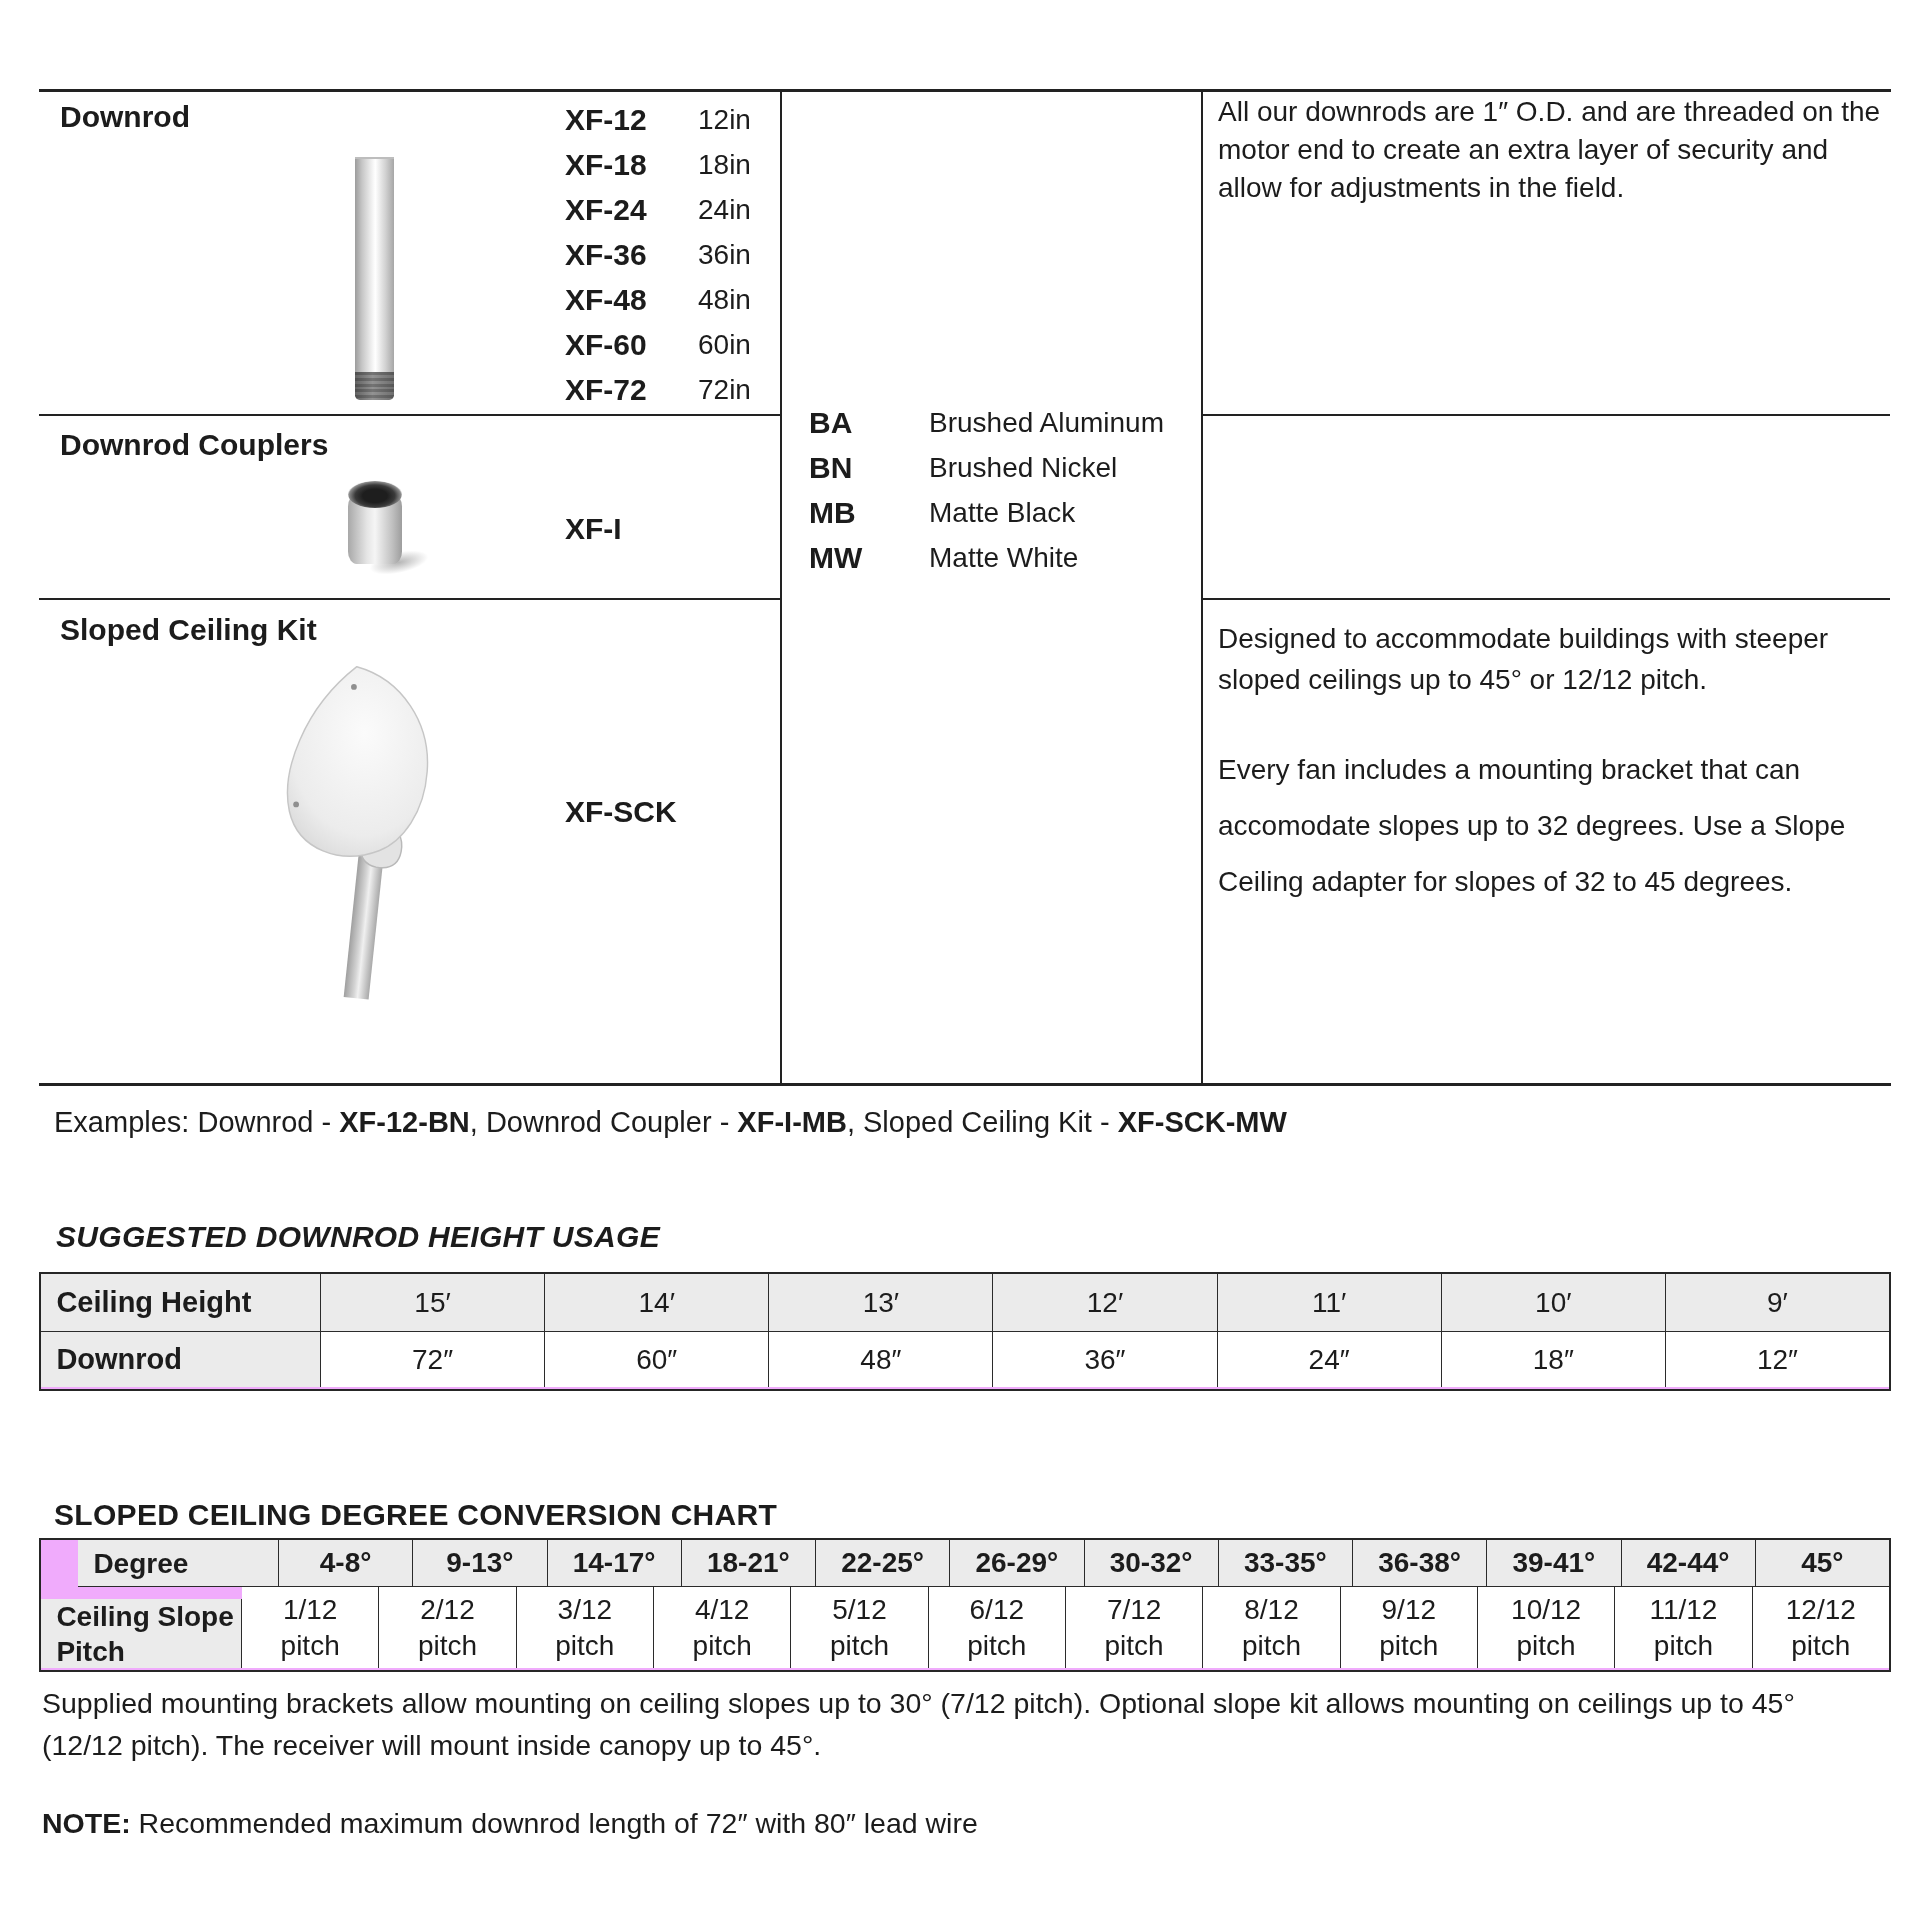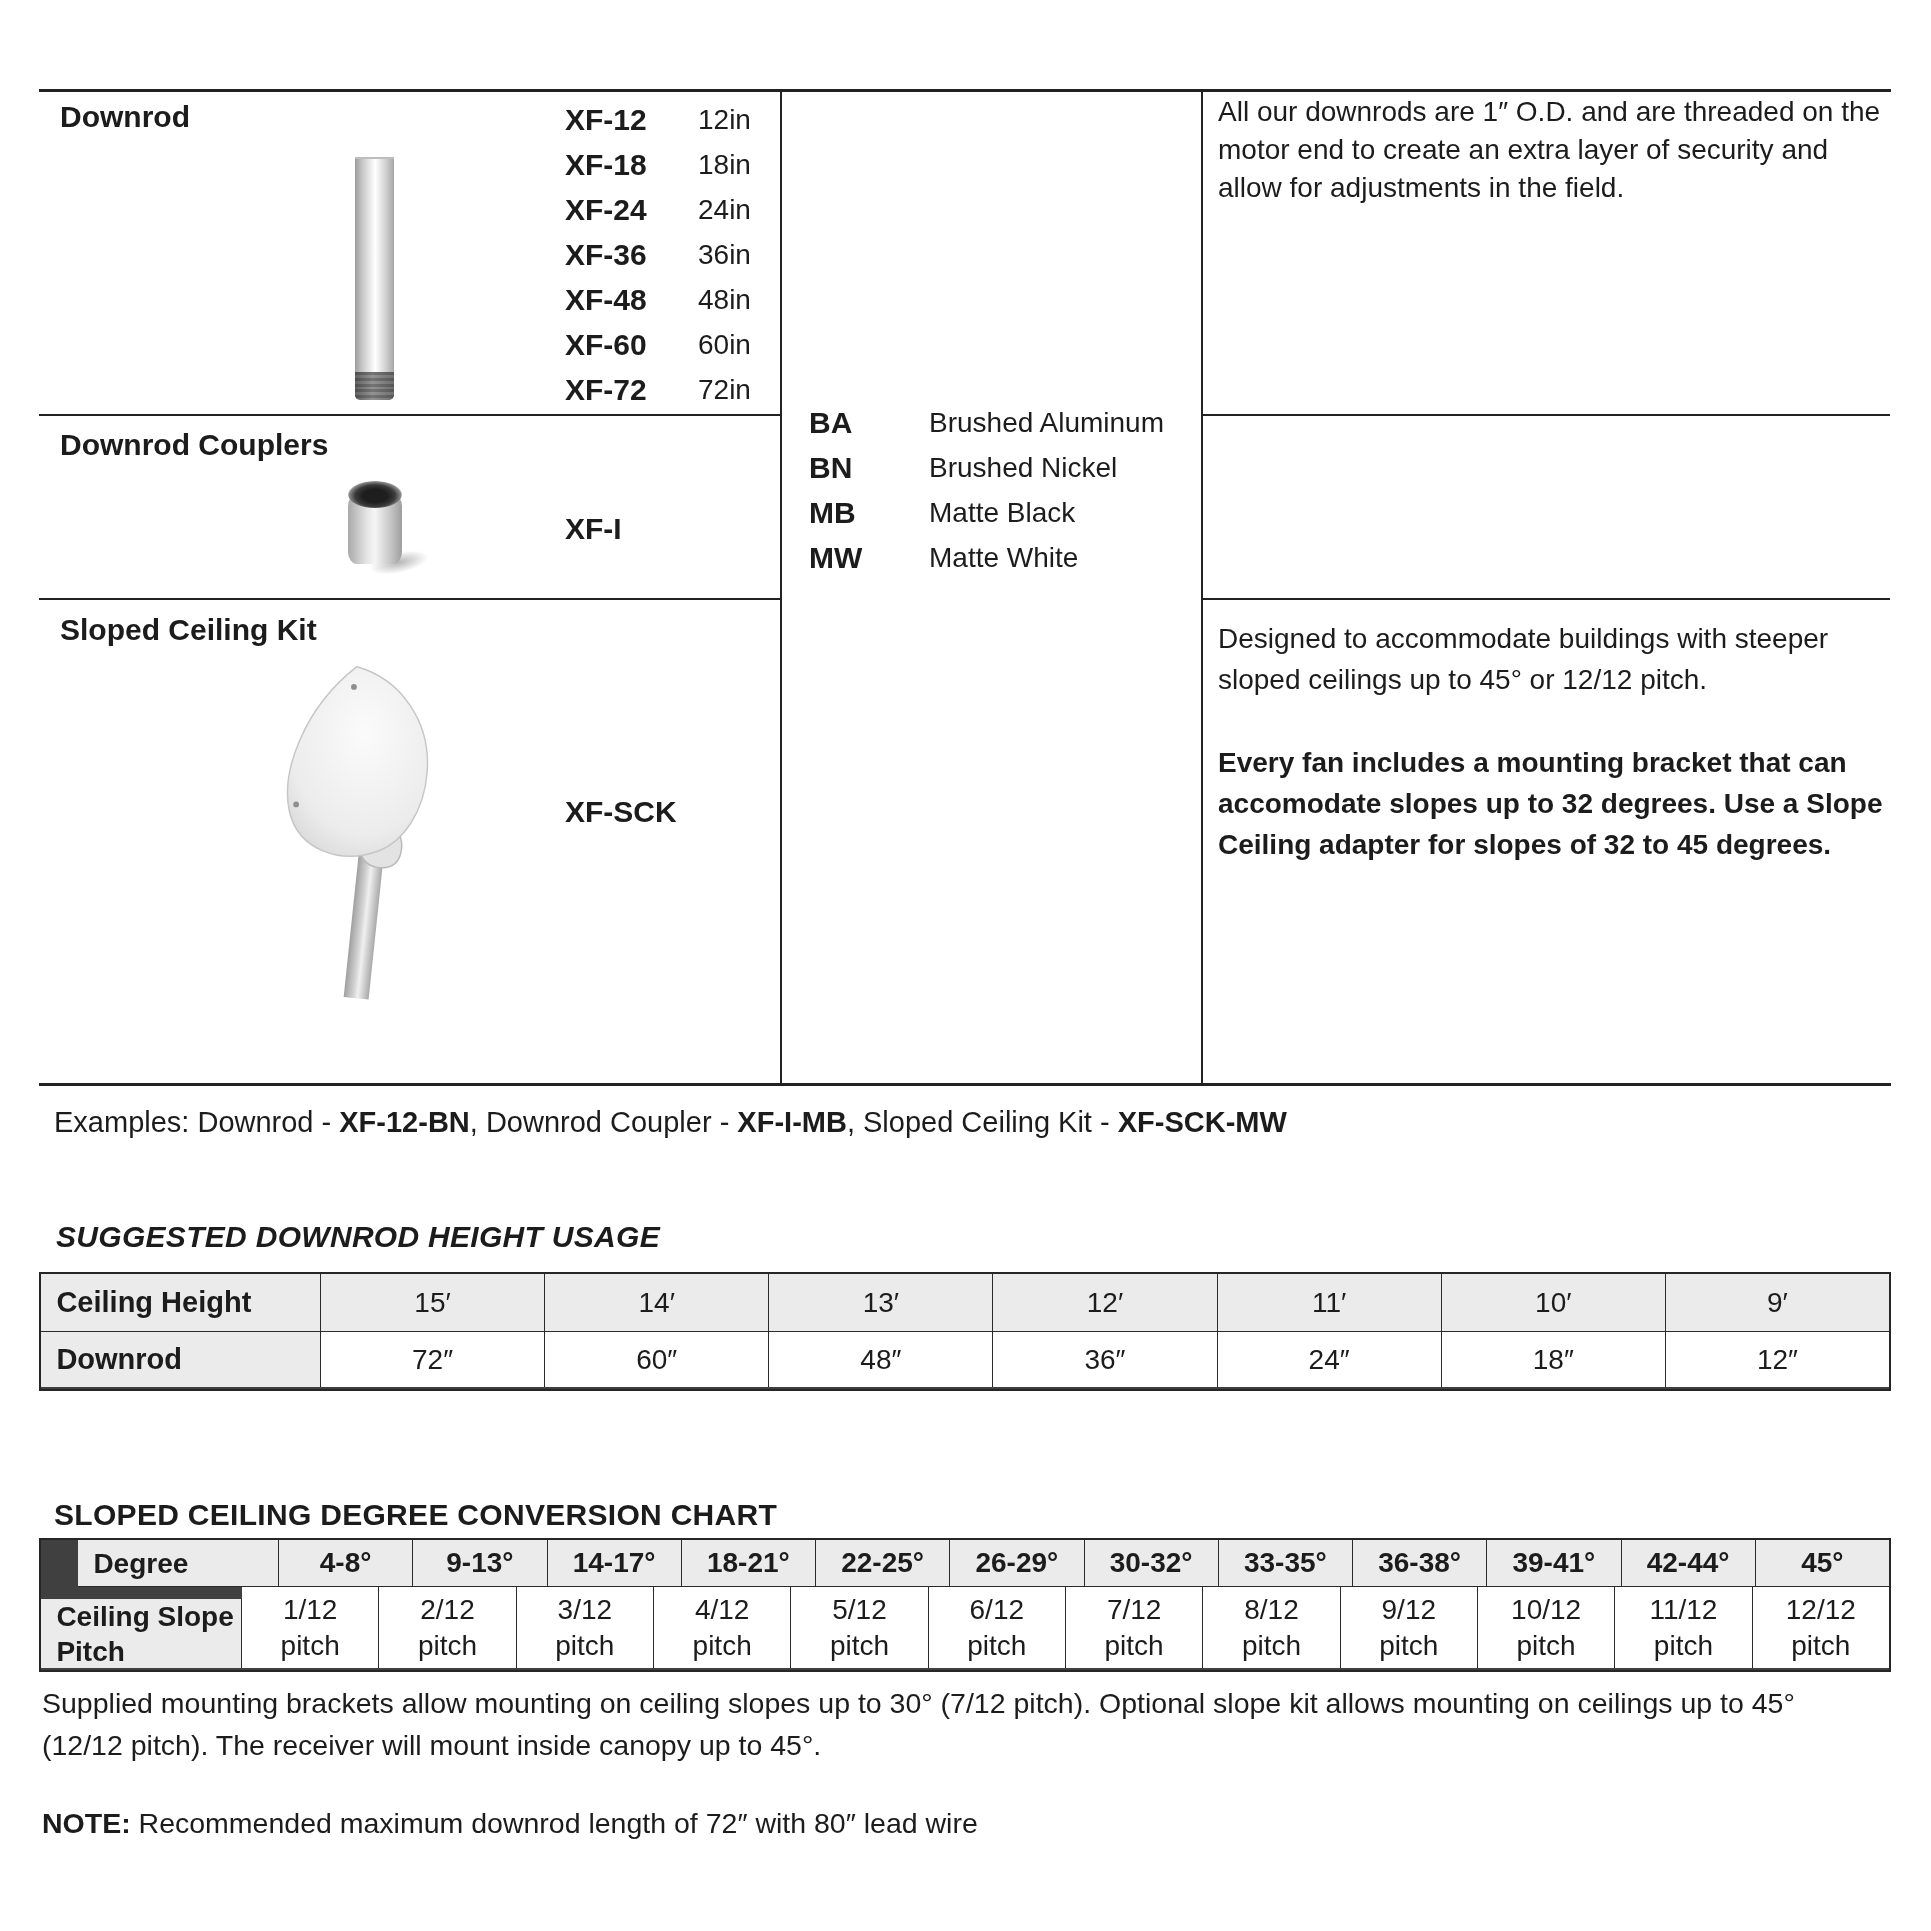--- a/index.html
+++ b/index.html
@@ -17,21 +17,21 @@
   .msize{font-size:28px;}
   
   .finishes{position:absolute;left:809px;top:400px;}
   .frow{height:45px;display:flex;align-items:center;}
   .fcode{display:inline-block;width:120px;font-weight:bold;font-size:30px;}
   .fname{font-size:28px;}
   .model-single{position:absolute;font-weight:bold;font-size:30px;}
   
   .tbl-heading{position:absolute;font-size:30px;font-weight:bold;letter-spacing:0.3px;}
   
-  .dtable{position:absolute;border:2.9px solid #262626;box-sizing:border-box;background:#404040;}
+  .dtable{position:absolute;border:2.9px solid #262626;box-sizing:border-box;background:#f0abfc;}
   .trow{display:flex;width:100%;box-sizing:border-box;}
   .cell{box-sizing:border-box;display:flex;align-items:center;justify-content:center;
         border-right:1.9px solid #2b2b2b;font-size:28px;background:#ffffff;}
   .cell:last-child{border-right:none;}
   .label-cell{justify-content:flex-start;padding-left:15.4px;font-weight:bold;font-size:29px;
               background:#ebebeb;line-height:35px;}
   .hdr{background:#ebebeb;}
   .bdr-bottom{border-bottom:1.9px solid #2b2b2b;}
   .pcell{display:flex;flex-direction:column;align-items:center;justify-content:center;line-height:36px;}
   .pcell span{display:block;}
@@ -158,21 +158,21 @@
       <path d="M143 175 q22 10 18 32 q-4 20 -26 16 q-18 -4 -16 -24 q2 -20 24 -24 Z" fill="#e3e3e3" stroke="#b9b9b9" stroke-width="1.5"></path>
       <path d="M115 15 C162 28 192 74 188 124 C185 166 163 196 138 206 C98 221 54 205 45 165 C36 124 60 58 115 15 Z" fill="url(#g-dome)" stroke="#c6c6c6" stroke-width="1.5"></path>
       <circle cx="112" cy="36" r="3" fill="#8f8f8f"></circle>
       <circle cx="52" cy="158" r="3" fill="#8f8f8f"></circle>
     </svg>
   </div>
 
   <div class="model-single" style="left:565px;top:795px;">XF-SCK</div>
 
   <div class="abs body-text" style="left:1218px;top:618px;width:676px;line-height:41px;">Designed to accommodate buildings with steeper sloped ceilings up to 45° or 12/12 pitch.</div>
-  <div class="abs body-text" style="left:1218px;top:742px;width:676px;line-height:41px;font-weight:bold;">Every fan includes a mounting bracket that can accomodate slopes up to 32 degrees. Use a Slope Ceiling adapter for slopes of 32 to 45 degrees.</div>
+  <div class="abs body-text" style="left:1218px;top:742px;width:676px;line-height:56px;">Every fan includes a mounting bracket that can accomodate slopes up to 32 degrees. Use a Slope Ceiling adapter for slopes of 32 to 45 degrees.</div>
 
   <div class="abs" style="left:54px;top:1106px;font-size:29px;">
     <span>Examples: Downrod - </span><span class="bold">XF-12-BN</span><span>, Downrod Coupler - </span><span class="bold">XF-I-MB</span><span>,  Sloped Ceiling Kit - </span><span class="bold">XF-SCK-MW</span>
   </div>
 
   <div class="tbl-heading" style="left:56px;top:1220px;font-style:italic;">SUGGESTED DOWNROD HEIGHT USAGE</div>
 
   <div class="dtable" style="left:39px;top:1272px;width:1852px;height:119px;">
     <div class="trow" style="height:58px;">
       <div class="cell label-cell bdr-bottom" style="width:280px;flex:none;">Ceiling Height</div>

